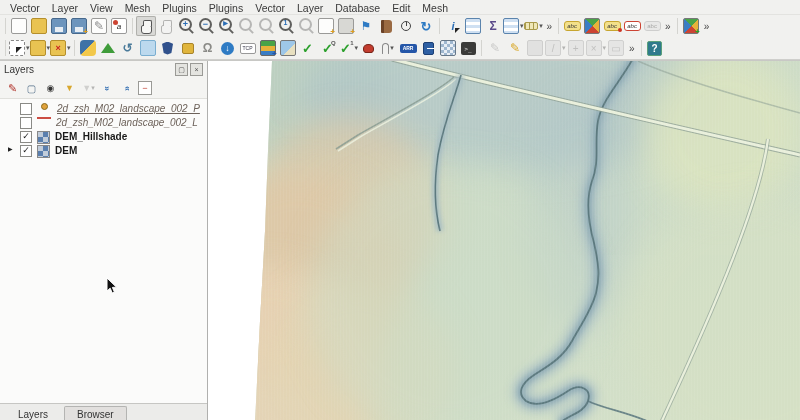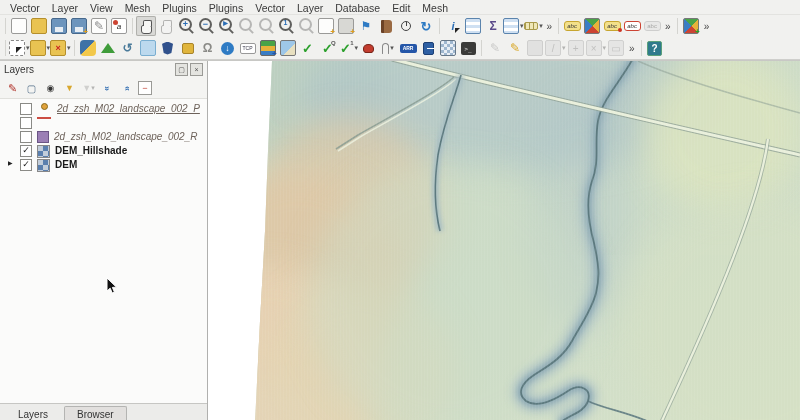--- a/index.html
+++ b/index.html
@@ -392,26 +392,21 @@
       <div class="lrow">
         <span class="exp"></span>
         <span class="cb"></span>
         <span class="sym sym-point"></span>
         <span class="lname it ul">2d_zsh_M02_landscape_002_P</span>
       </div>
       <div class="lrow">
         <span class="exp"></span>
         <span class="cb"></span>
         <span class="sym sym-line"></span>
-      </div>
-      <div class="lrow">
-        <span class="exp"></span>
-        <span class="cb"></span>
-        <span class="sym sym-fill"></span>
-        <span class="lname it">2d_zsh_M02_landscape_002_R</span>
+        <span class="lname it">2d_zsh_M02_landscape_002_L</span>
       </div>
       <div class="lrow">
         <span class="exp"></span>
         <span class="cb">✓</span>
         <span class="sym sym-raster"></span>
         <span class="lname bold">DEM_Hillshade</span>
       </div>
       <div class="lrow">
         <span class="exp">▶</span>
         <span class="cb">✓</span>

